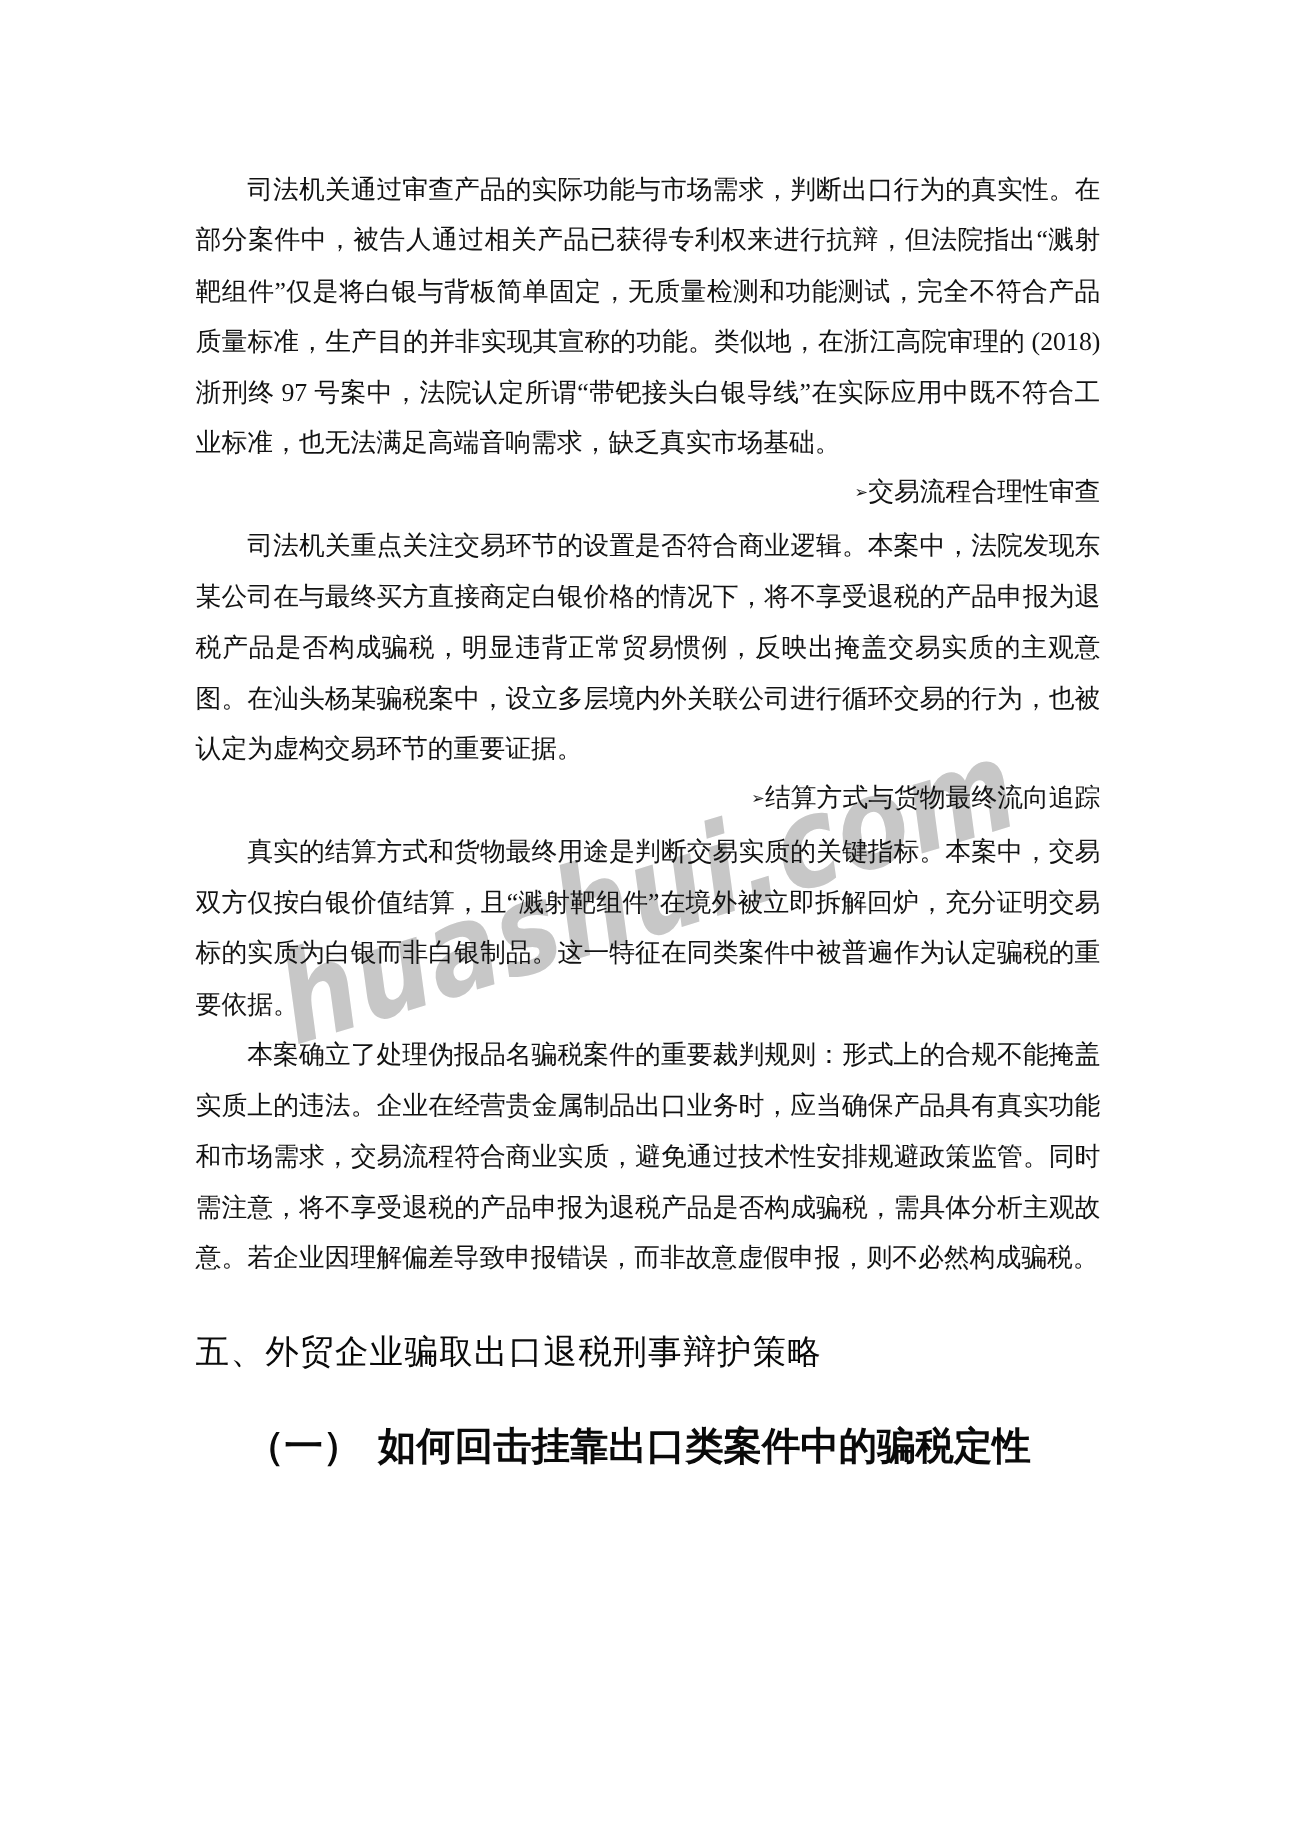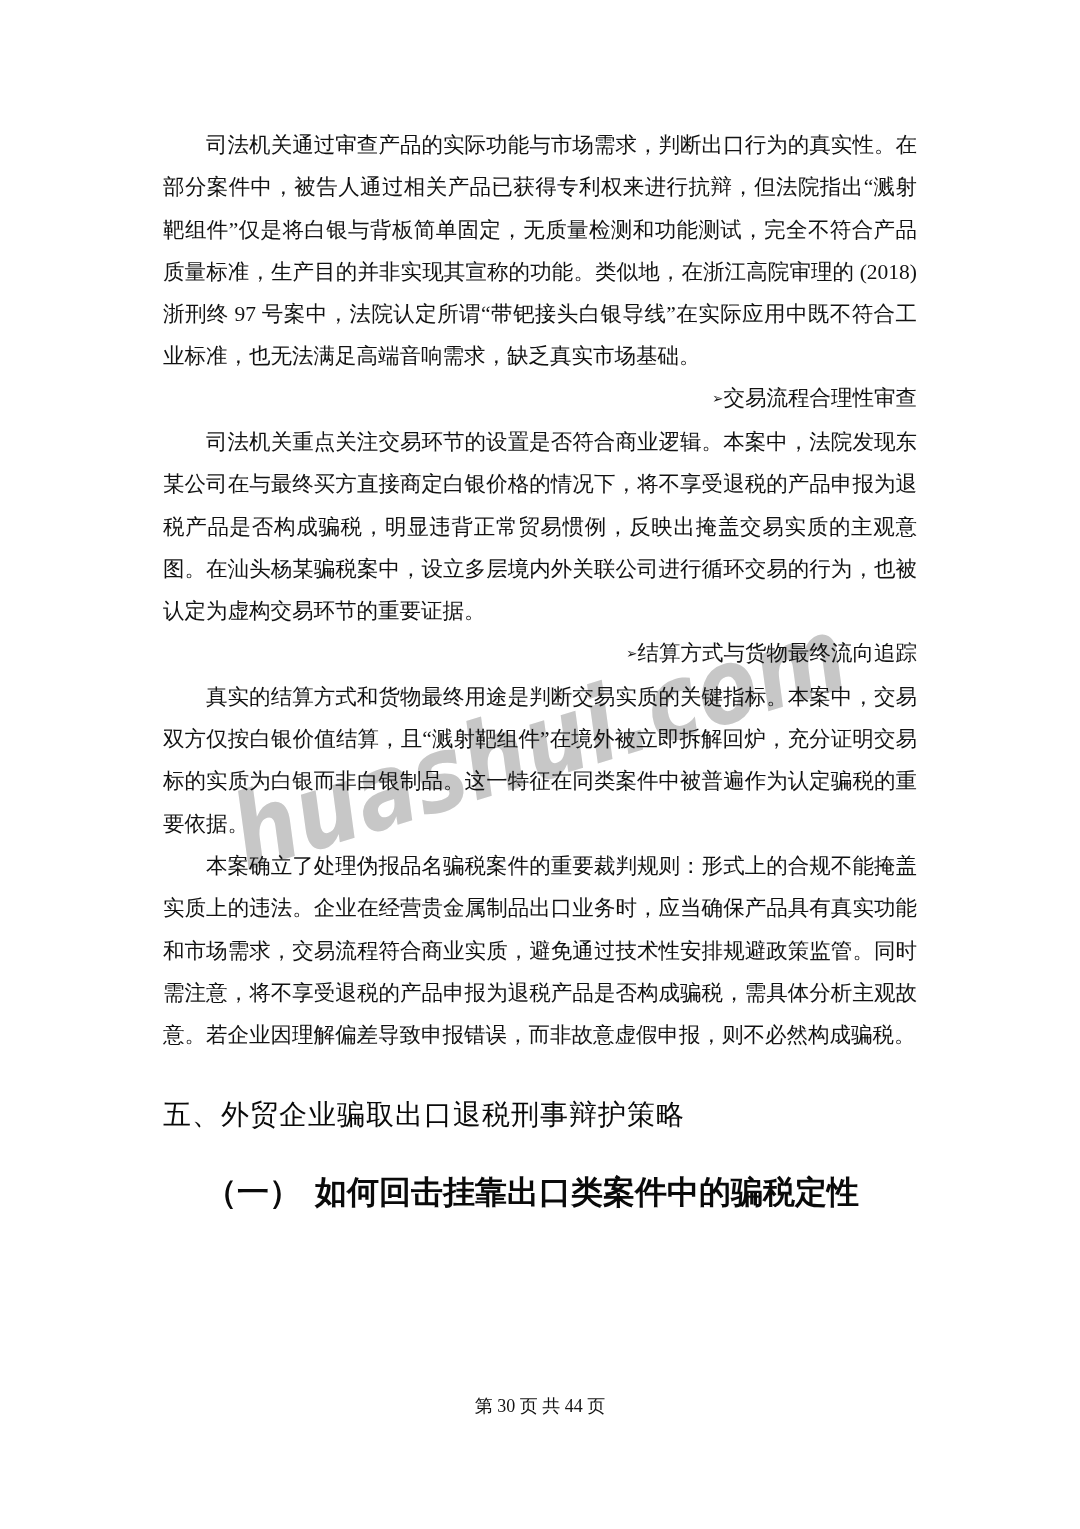--- a/index.html
+++ b/index.html
@@ -32,21 +32,21 @@
     letter-spacing: 1px;
     color: #c7c7c7;
     transform: rotate(-17deg) scale(0.84, 1);
     transform-origin: center center;
     z-index: 0;
     user-select: none;
   }
   .body-col {
     position: absolute;
     left: 163px;
-    top: 124px;
+    top: 137px;
     width: 754px;
     z-index: 1;
   }
   .para {
     margin: 0;
     font-size: 21.5px;
     line-height: 42.3px;
     text-align: justify;
     text-justify: inter-ideograph;
     text-indent: 43px;
@@ -116,17 +116,14 @@
 
     <p class="para">本案确立了处理伪报品名骗税案件的重要裁判规则：形式上的合规不能掩盖实质上的违法。企业在经营贵金属制品出口业务时，应当确保产品具有真实功能和市场需求，交易流程符合商业实质，避免通过技术性安排规避政策监管。同时需注意，将不享受退税的产品申报为退税产品是否构成骗税，需具体分析主观故意。若企业因理解偏差导致申报错误，而非故意虚假申报，则不必然构成骗税。</p>
 
     <h1 class="heading1">五、外贸企业骗取出口退税刑事辩护策略</h1>
 
     <h2 class="heading2"><span class="h2-label">（一）</span><span>如何回击挂靠出口类案件中的骗税定性</span></h2>
 
 
   </div>
 
-  <div class="page-footer">
-    <span>第 30 页 共 44 页</span>
-  </div>
 
 </div>
 
 </body></html>

